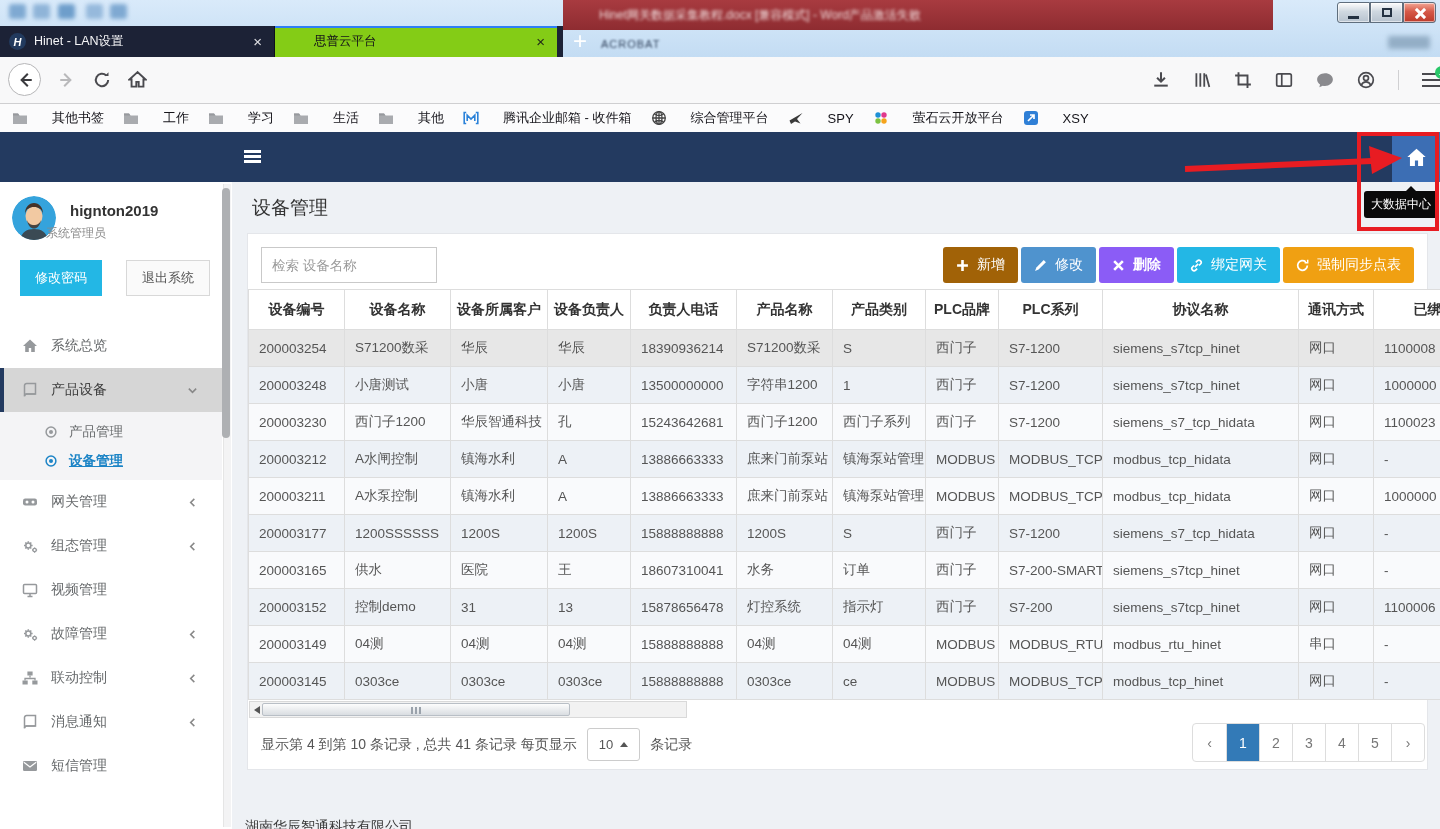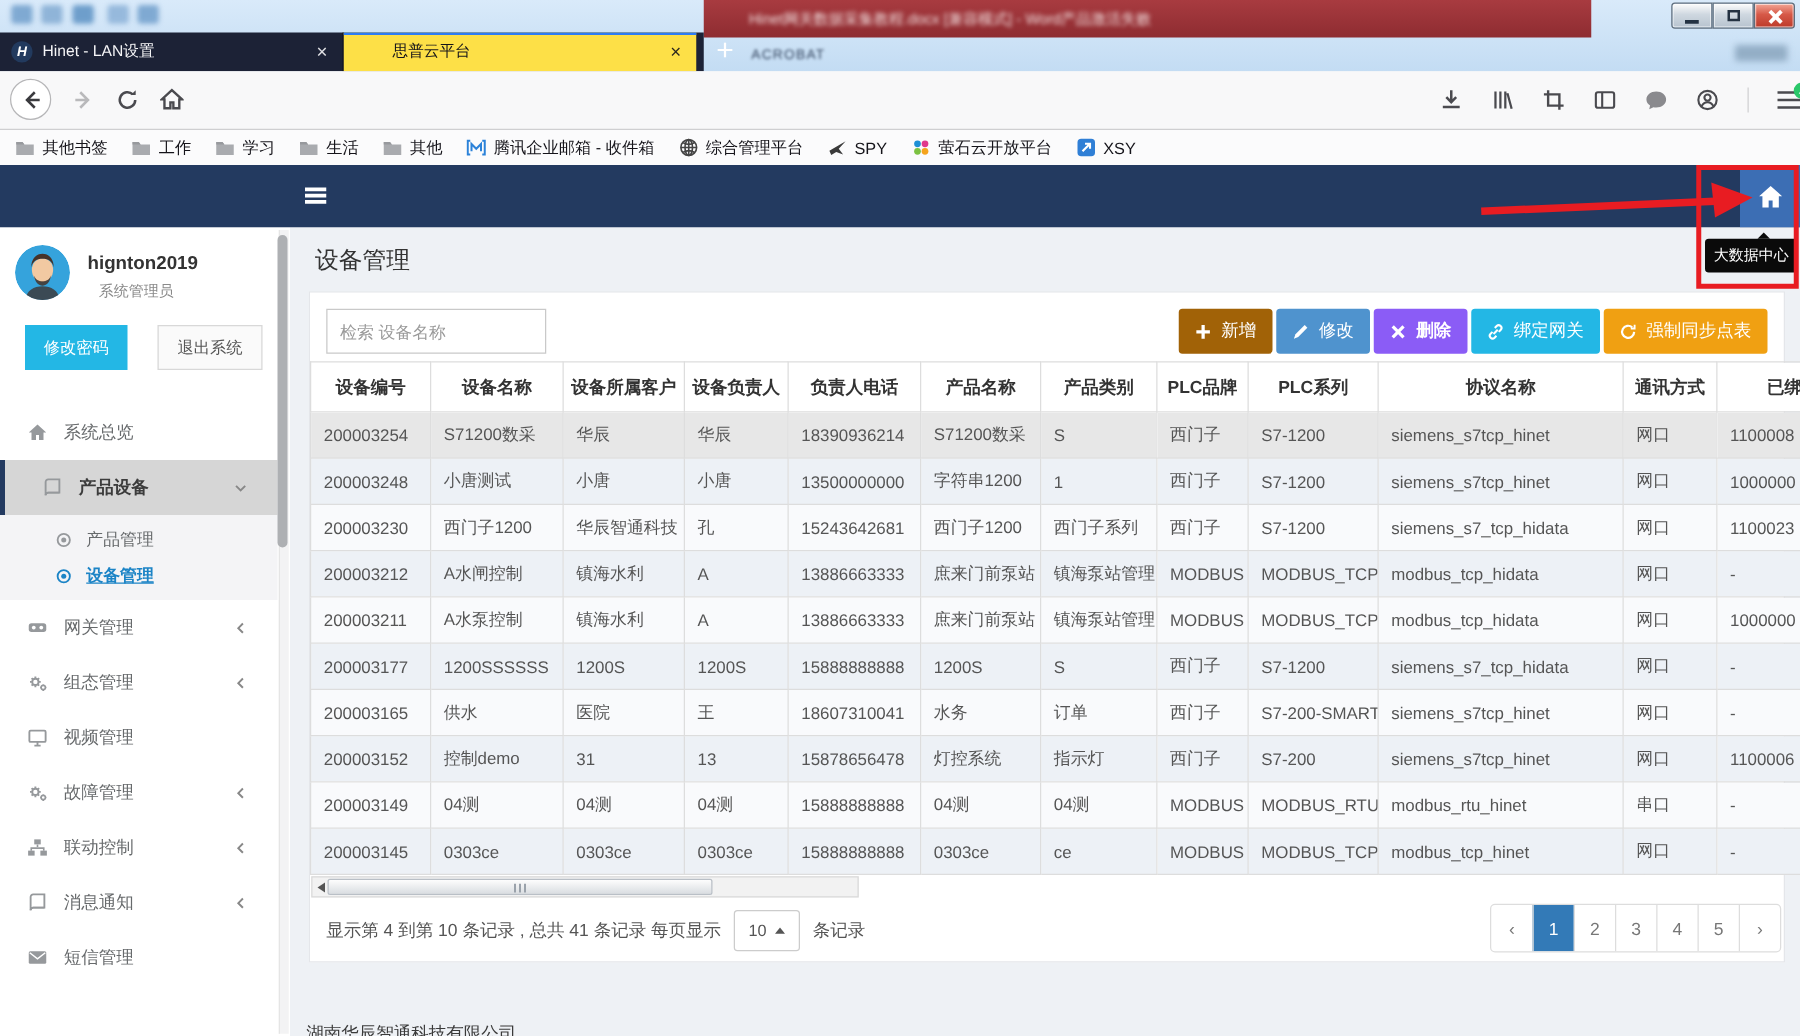--- a/index.html
+++ b/index.html
@@ -31,21 +31,21 @@
     font-size:24px;line-height:26px;text-align:center;font-weight:400;}
   .acrobat{position:absolute;left:601px;top:38px;color:#31425c;font-size:11px;
     letter-spacing:1px;filter:blur(1.3px);}
   .faint-right{position:absolute;left:1388px;top:36px;width:42px;height:13px;
     background:#93aec6;filter:blur(2.5px);border-radius:2px;}
 
   
   .tabbar{position:absolute;left:0;top:26px;width:563px;height:31px;background:#1c2236;display:flex;}
   .tab{display:flex;align-items:center;width:275px;padding:0 9px;position:relative;cursor:default;}
   .tab.inactive{color:#f5f5f7;border-right:1px solid #0c0f1c;}
-  .tab.active{background:#fde047;color:#15141a;width:282px;}
+  .tab.active{background:#84cc16;color:#15141a;width:282px;}
   .tab.active::before{content:"";position:absolute;left:0;top:0;right:0;height:2px;background:#2e7df6;}
   .fav{width:17px;height:17px;min-width:17px;border-radius:50%;background:#223a5e;color:#fff;
     font-size:11px;font-style:italic;font-weight:bold;display:flex;align-items:center;
     justify-content:center;margin-right:8px;}
   .tab-title{flex:1;font-size:12.5px;white-space:nowrap;overflow:hidden;}
   .tab-x{font-size:15px;padding:0 3px;opacity:.9;}
 
   
   .navbar{position:absolute;left:0;top:57px;width:1440px;height:47px;background:#f8f8f9;
     border-bottom:1px solid #cfcfd1;}
@@ -71,49 +71,49 @@
   .burger-ff i{position:absolute;left:0;width:18px;height:2px;background:#4a4a4f;}
   .burger-ff i:nth-child(1){top:0;} .burger-ff i:nth-child(2){top:6px;} .burger-ff i:nth-child(3){top:12px;}
   .badge-up{position:absolute;right:-8px;top:-7px;width:13px;height:13px;background:#2ac769;
     border-radius:50%;display:flex;align-items:center;justify-content:center;}
   .badge-up::before{content:"";width:0;height:0;border-left:3px solid transparent;
     border-right:3px solid transparent;border-bottom:5px solid #fff;}
 
   
   .bookmarksbar{position:absolute;left:0;top:104px;width:1440px;height:28px;background:#fbfbfc;
     display:flex;align-items:center;padding-left:12px;gap:19px;}
-  .bm{display:flex;align-items:center;gap:6px;font-size:13px;color:#15141a;white-space:nowrap;}
+  .bm{display:flex;align-items:center;gap:24px;font-size:13px;color:#15141a;white-space:nowrap;}
   .bm-ic{width:16px;height:16px;display:flex;}
   .bm-ic svg{width:16px;height:16px;}
 
   
   .appheader{position:absolute;left:0;top:132px;width:1440px;height:50px;background:#233a60;}
   .burger-app{position:absolute;left:244px;top:18px;width:17px;height:13px;}
   .burger-app i{position:absolute;left:0;width:17px;height:2.5px;background:#fff;}
   .burger-app i:nth-child(1){top:0;} .burger-app i:nth-child(2){top:5px;} .burger-app i:nth-child(3){top:10px;}
   .home-btn{position:absolute;left:1392px;top:0;width:48px;height:50px;background:#3c6eb4;
     display:flex;align-items:center;justify-content:center;}
 
   
   .sidebar{position:absolute;left:0;top:182px;width:232px;height:647px;background:#fff;}
   .sb-track{position:absolute;right:1px;top:2px;width:8px;height:643px;background:#f3f3f4;border-left:1px solid #e5e5e5;}
   .sb-thumb{position:absolute;right:1px;top:4px;width:8px;height:250px;background:#aeb0b3;border-radius:4px;}
   .profile{position:absolute;left:0;top:0;width:222px;padding:14px 12px 0;}
   .avatar{position:absolute;left:12px;top:14px;width:44px;height:44px;border-radius:50%;overflow:hidden;}
   .pname{margin-left:58px;font-weight:bold;font-size:15px;color:#333;padding-top:6px;}
-  .prole{margin-left:67px;font-size:12px;color:#8a8a8a;margin-top:6px;}
+  .prole{margin-left:34px;font-size:12px;color:#8a8a8a;margin-top:6px;}
   .pbtns{display:flex;gap:24px;margin:18px 0 0 8px;}
   .btn-cyan{background:#23b7e5;color:#fff;border:none;padding:8px 15px;font-size:13px;cursor:pointer;}
   .btn-gray{background:#fafafa;border:1px solid #d8d8d8;color:#555;padding:8px 15px;font-size:13px;cursor:pointer;}
   .menu{position:absolute;left:0;top:142px;width:222px;}
   .menu-item{height:44px;display:flex;align-items:center;padding-left:22px;color:#676a6c;
     font-size:14px;position:relative;cursor:pointer;}
   .menu-item .mi-icon{width:16px;height:16px;margin-right:13px;color:#96999c;display:flex;}
   .menu-item .mi-icon svg{width:16px;height:16px;}
-  .menu-item.active{background:#d6d6d6;border-left:4px solid #233a60;padding-left:30px;color:#3c3c3c;font-weight:bold;}
+  .menu-item.active{background:#d6d6d6;border-left:4px solid #233a60;padding-left:18px;color:#3c3c3c;font-weight:normal;}
   .chev{position:absolute;right:24px;color:#888;display:flex;}
   .chev svg{width:11px;height:11px;}
   .submenu{background:#f4f4f6;padding:5px 0;}
   .submenu-item{height:29px;display:flex;align-items:center;padding-left:44px;font-size:13.5px;color:#676a6c;cursor:pointer;}
   .submenu-item .dot{width:14px;height:14px;margin-right:11px;color:#96999c;display:flex;}
   .submenu-item .dot svg{width:14px;height:14px;}
   .submenu-item.active{color:#1c84c6;font-weight:bold;}
   .submenu-item.active .dot{color:#1c84c6;}
   .submenu-item.active .sm-label{text-decoration:underline;}
 

